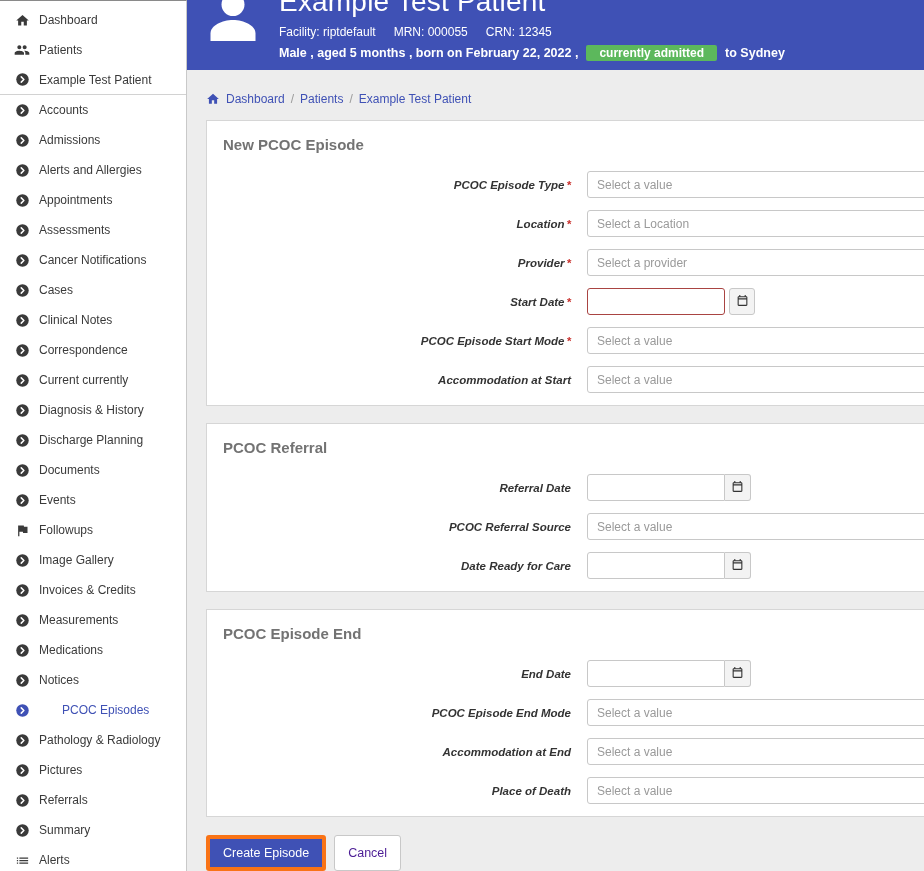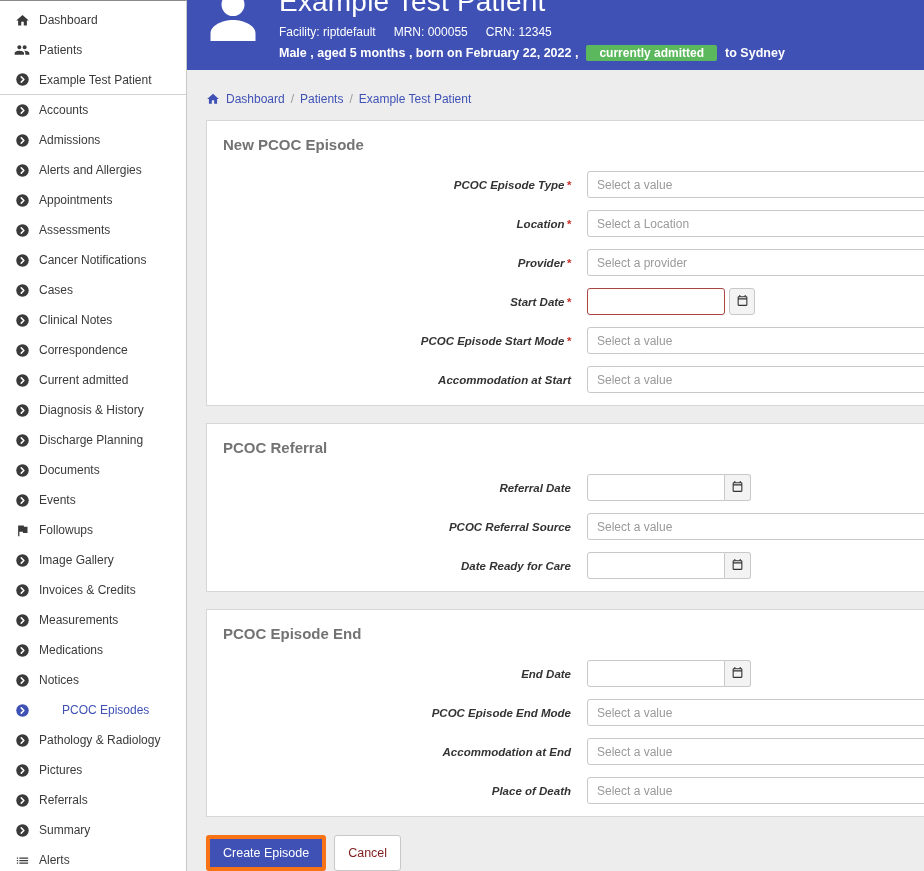--- a/index.html
+++ b/index.html
@@ -64,21 +64,21 @@
   .cal-btn { width:26px; height:27px; border:1px solid #c8c8c8; border-left:none;
     background:#f3f3f3; border-radius:0 3px 3px 0; display:flex; align-items:center;
     justify-content:center; cursor:pointer; }
   .date-group.error .date-input { border:1px solid var(--error-border,#a94442); border-radius:3px; }
   .date-group.error .cal-btn { border-left:1px solid #c8c8c8; margin-left:4px; border-radius:3px; }
 
   .actions { margin:18px 0 0 19px; display:flex; gap:8px; }
   .btn-primary { background:var(--primary,#3f51b5); color:#fff; border:4px solid #f97316;
     padding:7px 13px; font-size:12.5px; border-radius:3px; cursor:pointer;
     font-family:inherit; }
-  .btn-default { background:#fff; color:#7f1d1d; border:1px solid #c8c8c8;
+  .btn-default { background:#fff; color:#4c1d95; border:1px solid #c8c8c8;
     padding:7px 13px; font-size:12.5px; border-radius:3px; cursor:pointer;
     font-family:inherit; }
 </style>
 </head>
 <body>
 
 <div class="app">
 
   <aside class="sidebar">
     <nav class="sb-menu">
@@ -188,21 +188,21 @@
           </span>
           <span class="sb-label">Correspondence</span>
         </div>
         <div class="sb-item">
           <span class="sb-icon">
             <svg viewBox="0 0 24 24" width="15" height="15">
               <circle cx="12" cy="12" r="10" fill="currentColor"></circle>
               <path d="M10 7.8 14.2 12 10 16.2" fill="none" stroke="#fff" stroke-width="2.4" stroke-linecap="round" stroke-linejoin="round"></path>
             </svg>
           </span>
-          <span class="sb-label">Current admitted</span>
+          <span class="sb-label">Current currently</span>
         </div>
         <div class="sb-item">
           <span class="sb-icon">
             <svg viewBox="0 0 24 24" width="15" height="15">
               <circle cx="12" cy="12" r="10" fill="currentColor"></circle>
               <path d="M10 7.8 14.2 12 10 16.2" fill="none" stroke="#fff" stroke-width="2.4" stroke-linecap="round" stroke-linejoin="round"></path>
             </svg>
           </span>
           <span class="sb-label">Diagnosis &amp; History</span>
         </div>

